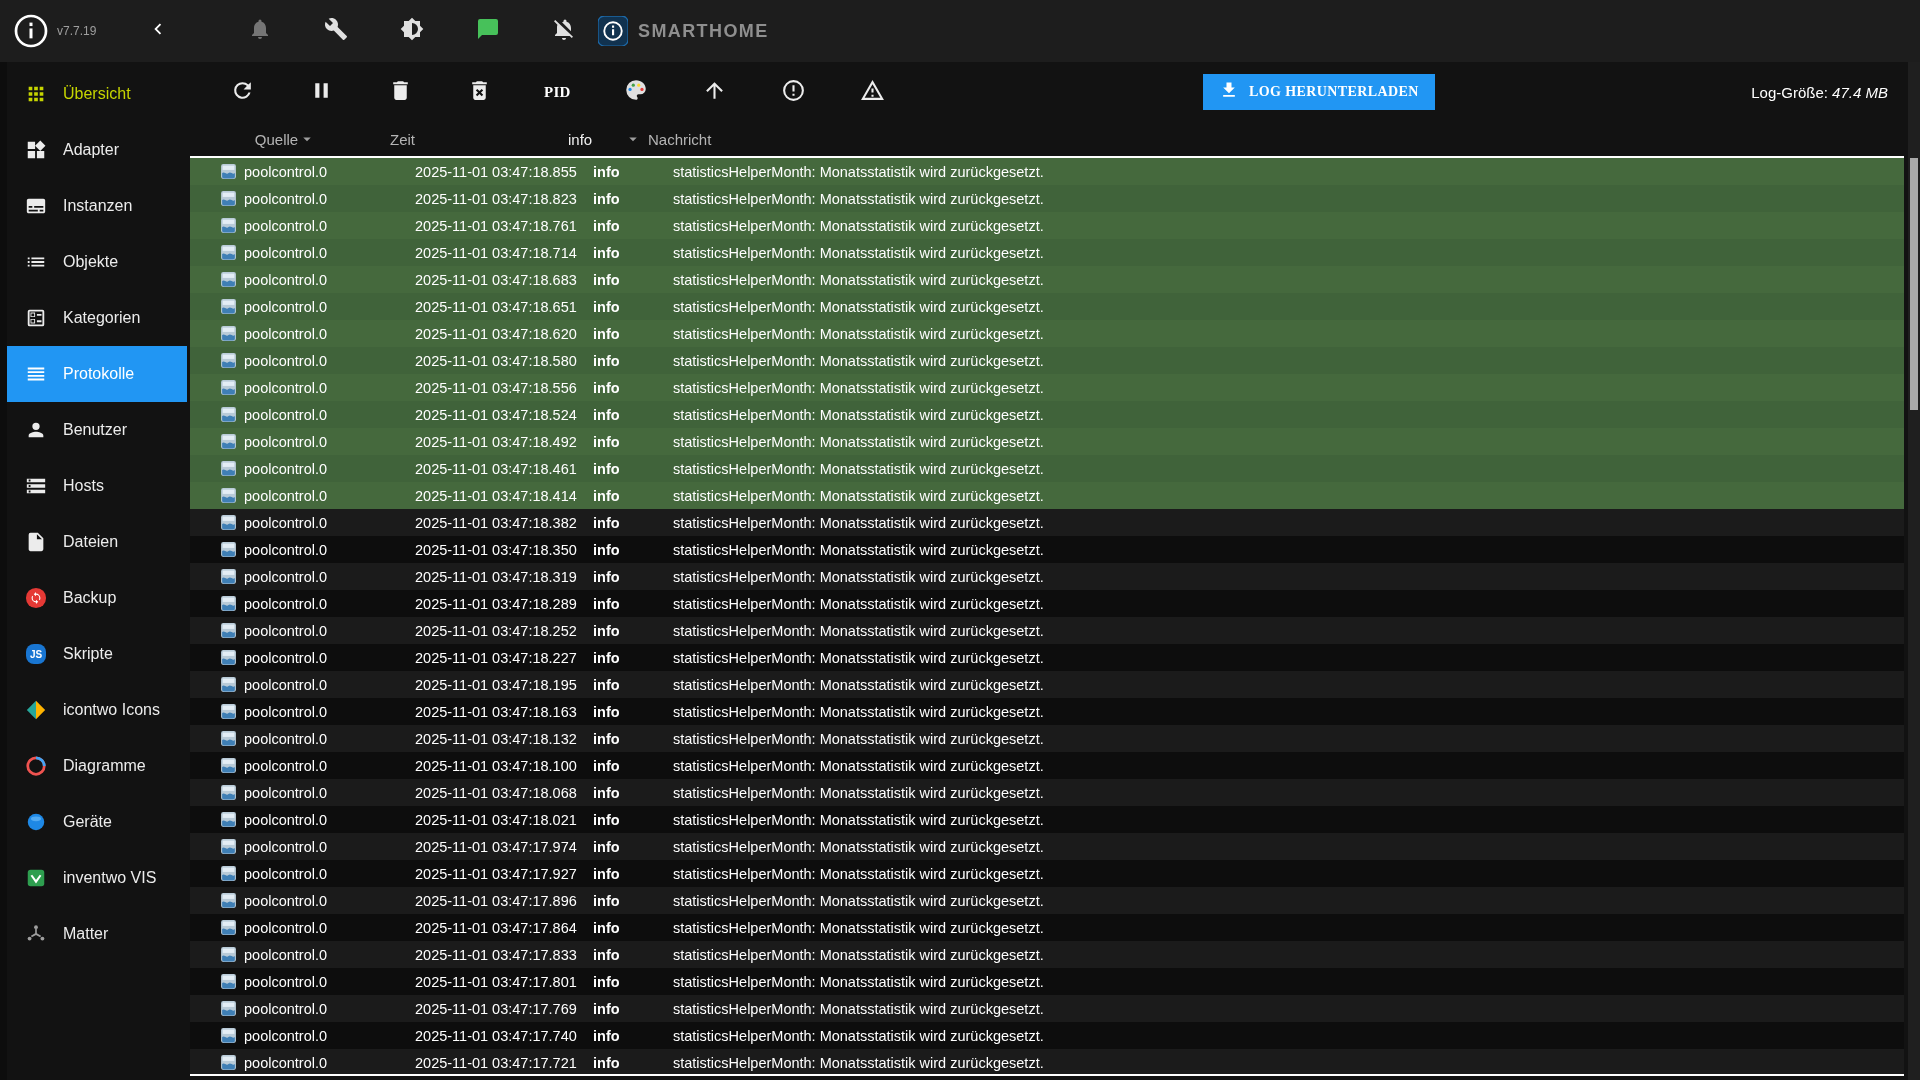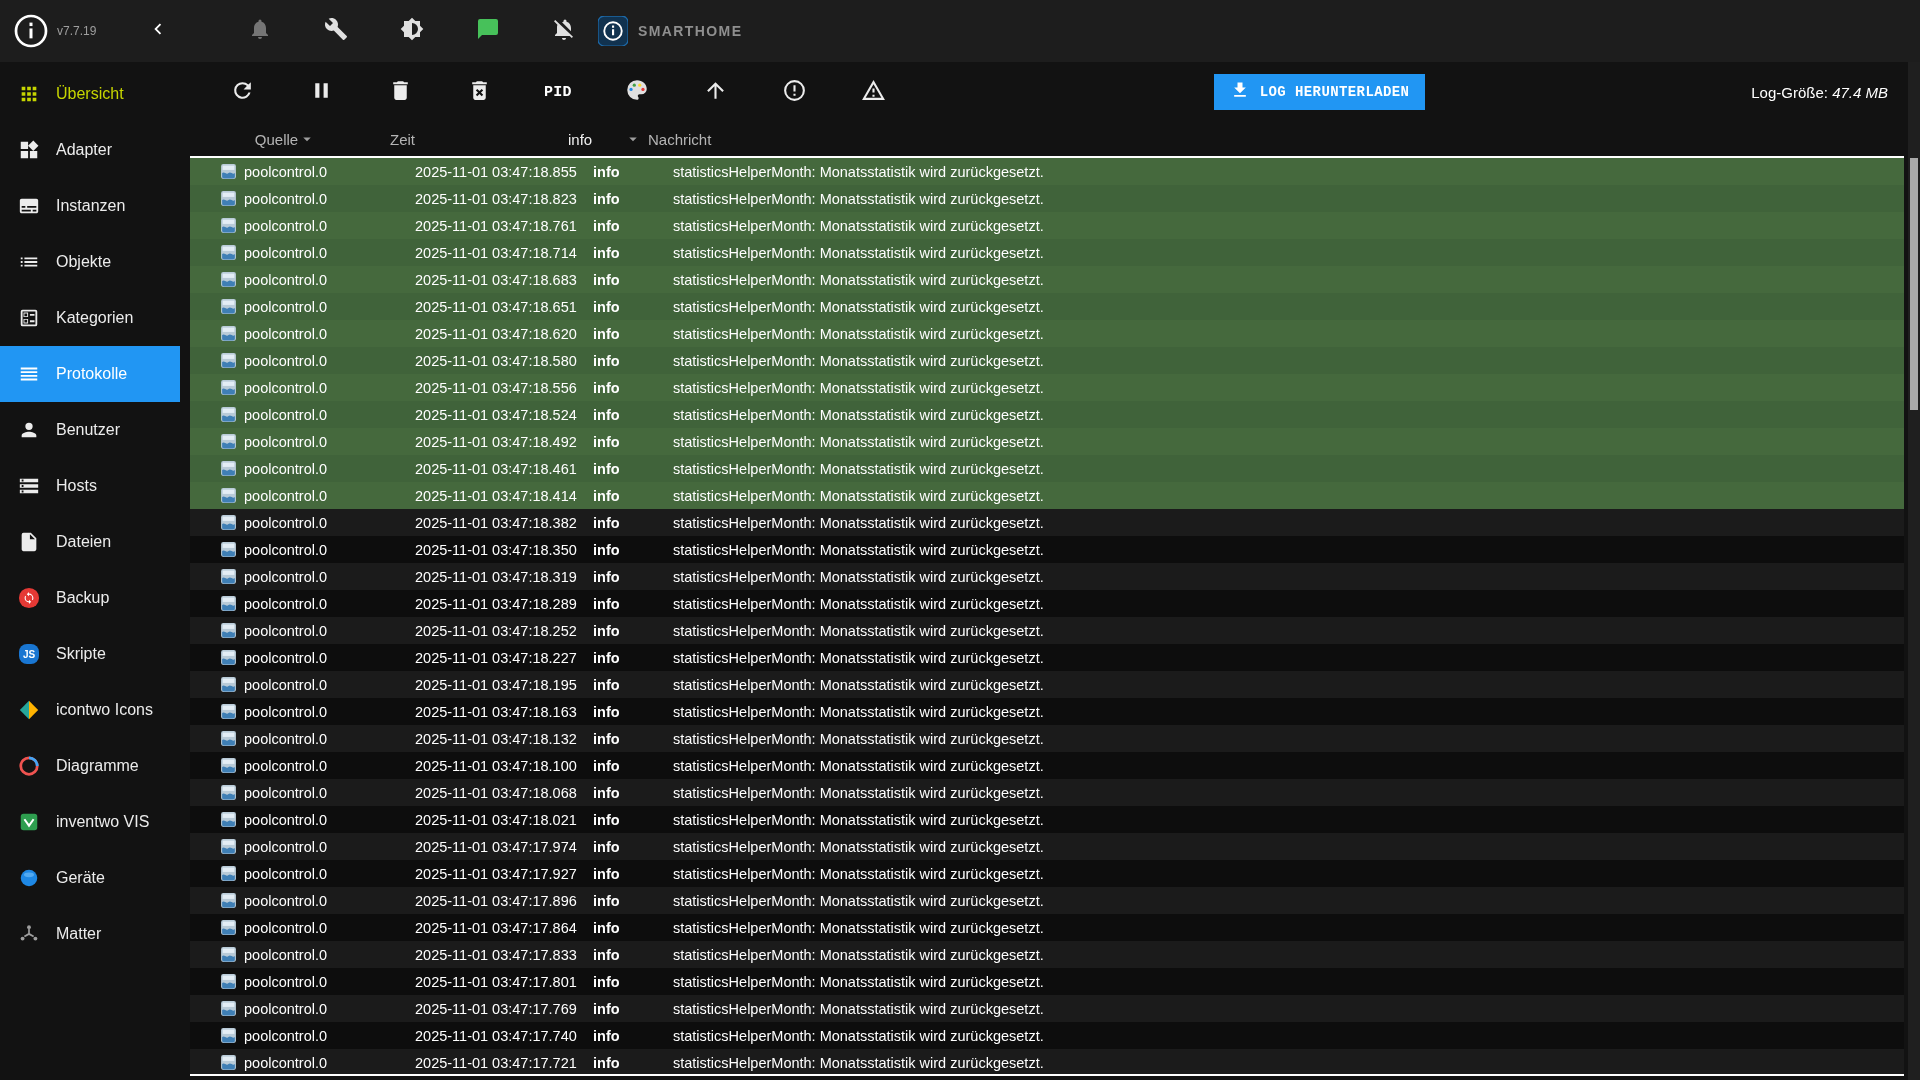--- a/index.html
+++ b/index.html
@@ -4,21 +4,21 @@
 <title>ioBroker Admin – Protokolle</title>
 <style>
   * { box-sizing: border-box; margin: 0; padding: 0; }
   html, body {
     width: 1920px; height: 1080px;
     background: #0d0d0d;
     font-family: "Liberation Sans", sans-serif;
     overflow: hidden;
     -webkit-font-smoothing: antialiased;
   }
-  button { font-family: Liberation Mono, monospace; margin-left: 24px; }
+  button { font-family: Liberation Serif, serif; margin-left: 24px; }
 
   
   .appbar {
     position: absolute; top: 0; left: 0; right: 0; height: 62px;
     background: #1d1d1d; display: flex; align-items: center; z-index: 10;
   }
   .brand {
     width: 180px; min-width: 180px; height: 100%;
     display: flex; align-items: center; padding-left: 13px; position: relative;
   }
@@ -32,25 +32,25 @@
   .appbar-icons { display: flex; align-items: center; gap: 24px; margin-left: 42px; }
   .icon-btn {
     background: none; border: none; width: 28px; height: 28px; padding: 0;
     display: flex; align-items: center; justify-content: center;
     color: #e0e0e0; cursor: pointer;
   }
   .icon-btn.dim { color: #757575; }
   .icon-btn.green { color: #47c15a; }
   .host { display: flex; align-items: center; gap: 10px; margin-left: 20px; }
   .host-logo { width: 30px; height: 30px; display: block; }
-  .host-name { color: #8f8f8f; font-size: 14px; font-weight: 700; letter-spacing: 1.4px; }
+  .host-name { color: #8f8f8f; font-size: 18px; font-weight: 700; letter-spacing: 1.4px; }
 
   
   .sidebar {
-    position: absolute; top: 62px; left: 0; bottom: 0; width: 180px;
+    position: absolute; top: 62px; left: 7px; bottom: 0; width: 180px;
     background: #121212; z-index: 5; padding-top: 4px;
   }
   .sidebar-item {
     height: 56px; display: flex; align-items: center; gap: 15px;
     padding-left: 17px; color: #ececec; font-size: 16px; cursor: pointer;
     white-space: nowrap;
   }
   .sidebar-item .icn { width: 24px; height: 24px; flex: 0 0 24px; display: flex; align-items: center; justify-content: center; }
   .sidebar-item.active { background: #2196f3; color: #fff; }
   .sidebar-item.lime { color: #c6d500; }
@@ -284,34 +284,34 @@
       <svg width="22" height="22" viewBox="0 0 24 24">
           <circle cx="12" cy="12" r="9" fill="none" stroke="#ef5350" stroke-width="3"></circle>
           <path d="M12 3a9 9 0 0 1 9 9" fill="none" stroke="#42a5f5" stroke-width="3"></path>
         </svg>
     </span>
     <span>Diagramme</span>
   </div>
   <div class="sidebar-item">
     <span class="icn">
       <svg width="22" height="22" viewBox="0 0 24 24">
+          <circle cx="12" cy="12" r="9" fill="#1e88e5"></circle>
+          <ellipse cx="12" cy="8.5" rx="5.5" ry="2.6" fill="#64b5f6" opacity="0.75"></ellipse>
+        </svg>
+    </span>
+    <span>Geräte</span>
+  </div>
+  <div class="sidebar-item">
+    <span class="icn">
+      <svg width="22" height="22" viewBox="0 0 24 24">
           <rect x="3" y="3" width="18" height="18" rx="3" fill="#2e9e4f"></rect>
           <path d="M7 9l5 7 5-7" stroke="#fff" stroke-width="2.2" fill="none"></path>
         </svg>
     </span>
     <span>inventwo VIS</span>
-  </div>
-  <div class="sidebar-item">
-    <span class="icn">
-      <svg width="22" height="22" viewBox="0 0 24 24">
-          <circle cx="12" cy="12" r="9" fill="#1e88e5"></circle>
-          <ellipse cx="12" cy="8.5" rx="5.5" ry="2.6" fill="#64b5f6" opacity="0.75"></ellipse>
-        </svg>
-    </span>
-    <span>Geräte</span>
   </div>
   <div class="sidebar-item">
     <span class="icn">
       <svg width="22" height="22" viewBox="0 0 24 24" fill="#9e9e9e">
           <circle cx="12" cy="4.5" r="2.1"></circle>
           <circle cx="5" cy="17" r="2.1"></circle>
           <circle cx="19" cy="17" r="2.1"></circle>
           <path d="M11.1 6.3h1.8v5l4.6 2.7-.9 1.6L12 13l-4.6 2.6-.9-1.6 4.6-2.7z"></path>
         </svg>
     </span>

